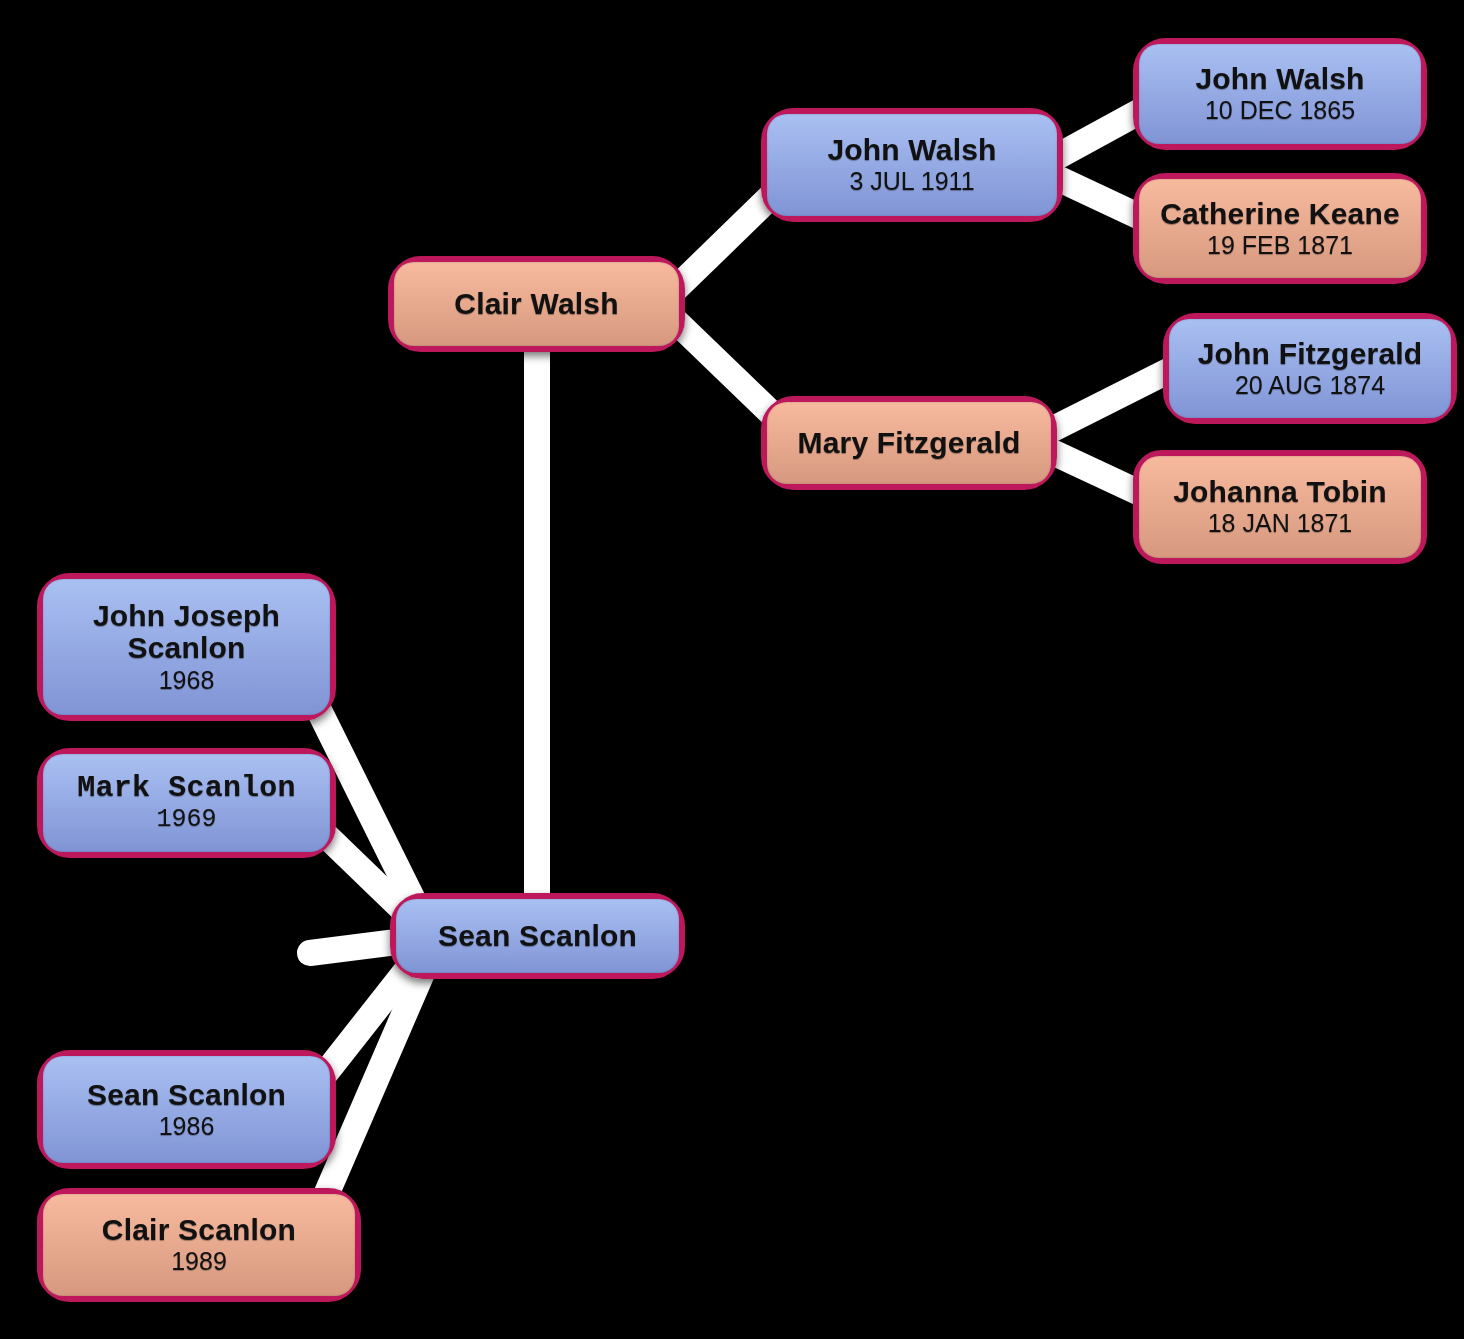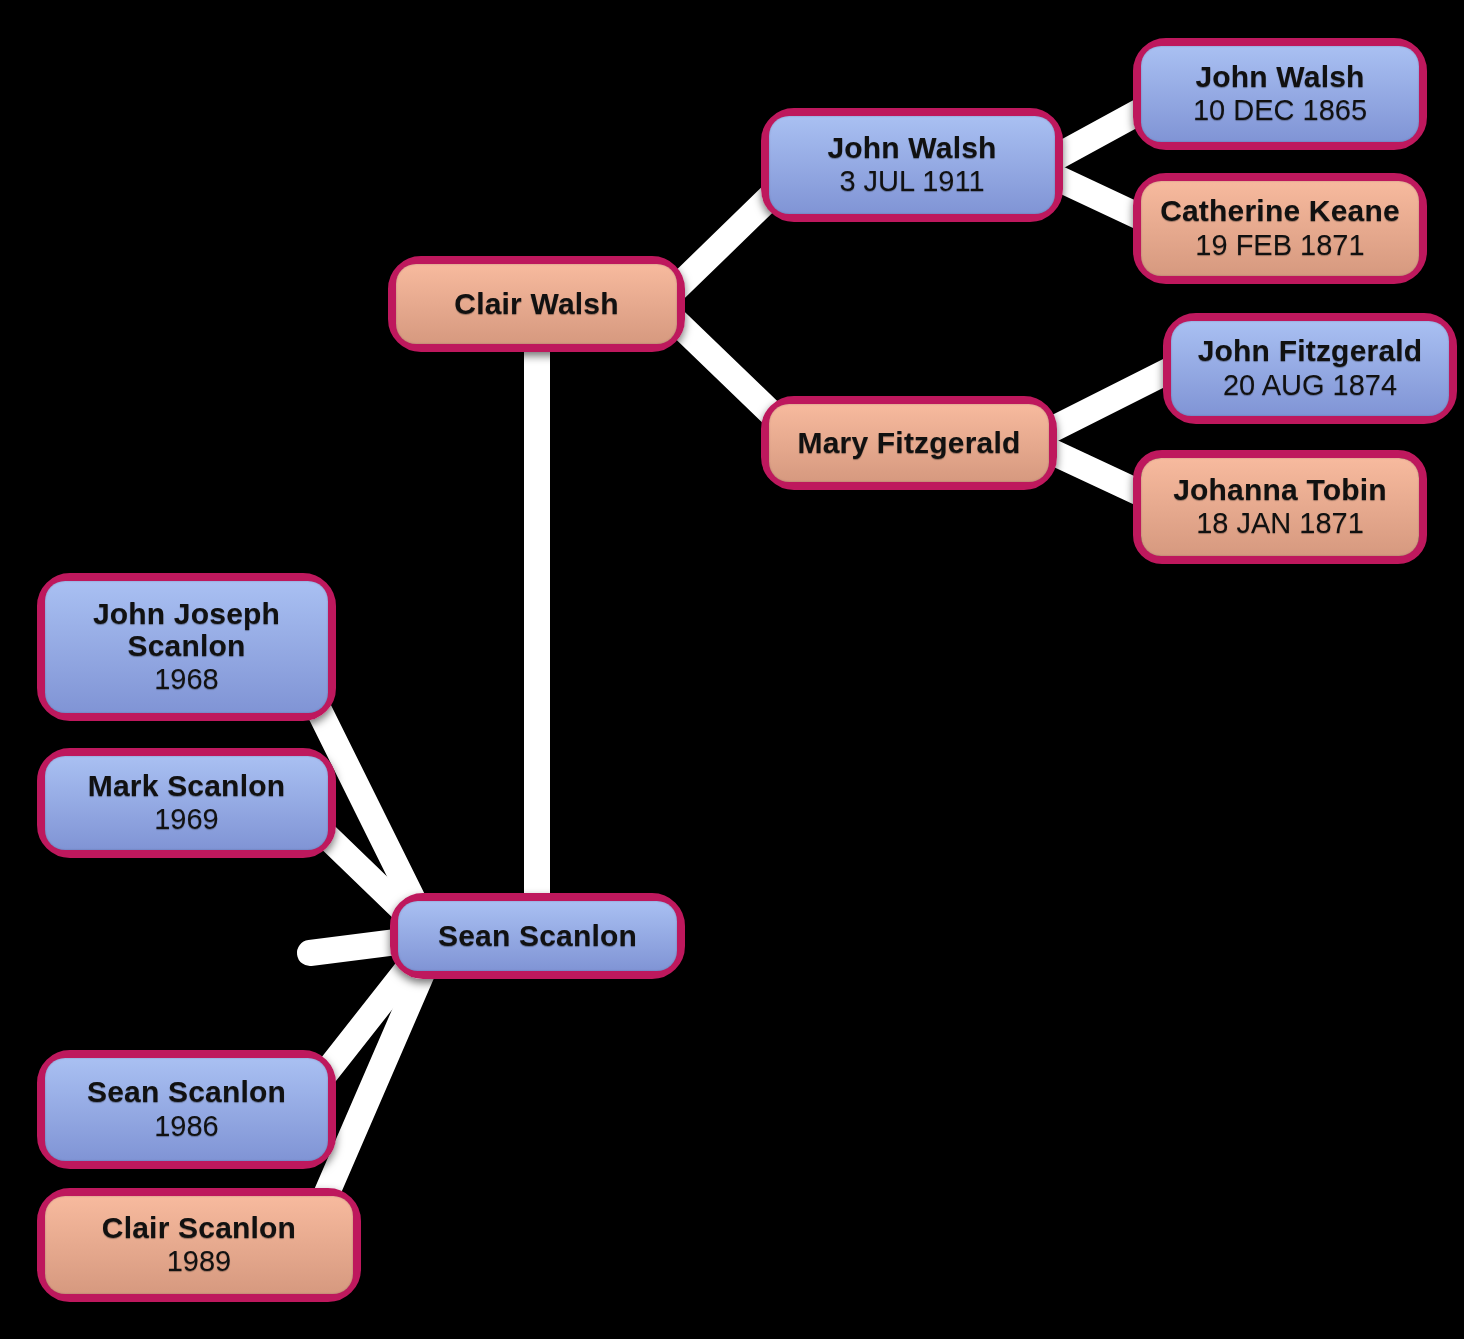--- a/index.html
+++ b/index.html
@@ -20,21 +20,21 @@
   #connector-svg {
     position: absolute;
     left: 0;
     top: 0;
     z-index: 1;
   }
   .node {
     position: absolute;
     z-index: 2;
     box-sizing: border-box;
-    border: 8px solid #be185d;
+    border: 6px solid #be185d;
     border-radius: 33px;
     display: flex;
     flex-direction: column;
     align-items: flex-start;
     justify-content: center;
     text-align: center;
     box-shadow: 0 4px 9px rgba(0,0,0,0.55);
     cursor: pointer;
   }
   .node .inner {
@@ -51,21 +51,21 @@
   }
   .node .name {
     font-size: 30px;
     font-weight: bold;
     color: #111;
     line-height: 1.08;
     text-shadow: 0 1px 1px rgba(0,0,0,0.35);
     letter-spacing: 0.2px;
   }
   .node .date {
-    font-size: 29px;
+    font-size: 25px;
     font-weight: normal;
     color: #111;
     line-height: 1.1;
     margin-top: 2px;
     text-shadow: 0 1px 1px rgba(0,0,0,0.3);
   }
 </style>
 </head>
 <body>
 
@@ -124,21 +124,21 @@
         <div class="date">18 JAN 1871</div>
       </div>
     </div>
     <div class="node" style="left: 37px; top: 573px; width: 299px; height: 148px;">
       <div class="inner" style="background: linear-gradient(rgb(169, 192, 242) 0%, rgb(128, 148, 213) 100%);">
         <div class="name">John Joseph Scanlon</div>
         <div class="date">1968</div>
       </div>
     </div>
     <div class="node" style="left: 37px; top: 748px; width: 299px; height: 110px;">
-      <div class="inner" style="background: linear-gradient(rgb(169, 192, 242) 0%, rgb(128, 148, 213) 100%);">
+      <div class="inner" style="background: linear-gradient(rgb(169, 192, 242) 0%, rgb(128, 148, 213) 100%); font-family: Liberation Mono, monospace;">
         <div class="name">Mark Scanlon</div>
         <div class="date">1969</div>
       </div>
     </div>
     <div class="node" style="left: 37px; top: 1050px; width: 299px; height: 119px;">
       <div class="inner" style="background: linear-gradient(rgb(169, 192, 242) 0%, rgb(128, 148, 213) 100%);">
         <div class="name">Sean Scanlon</div>
         <div class="date">1986</div>
       </div>
     </div>

